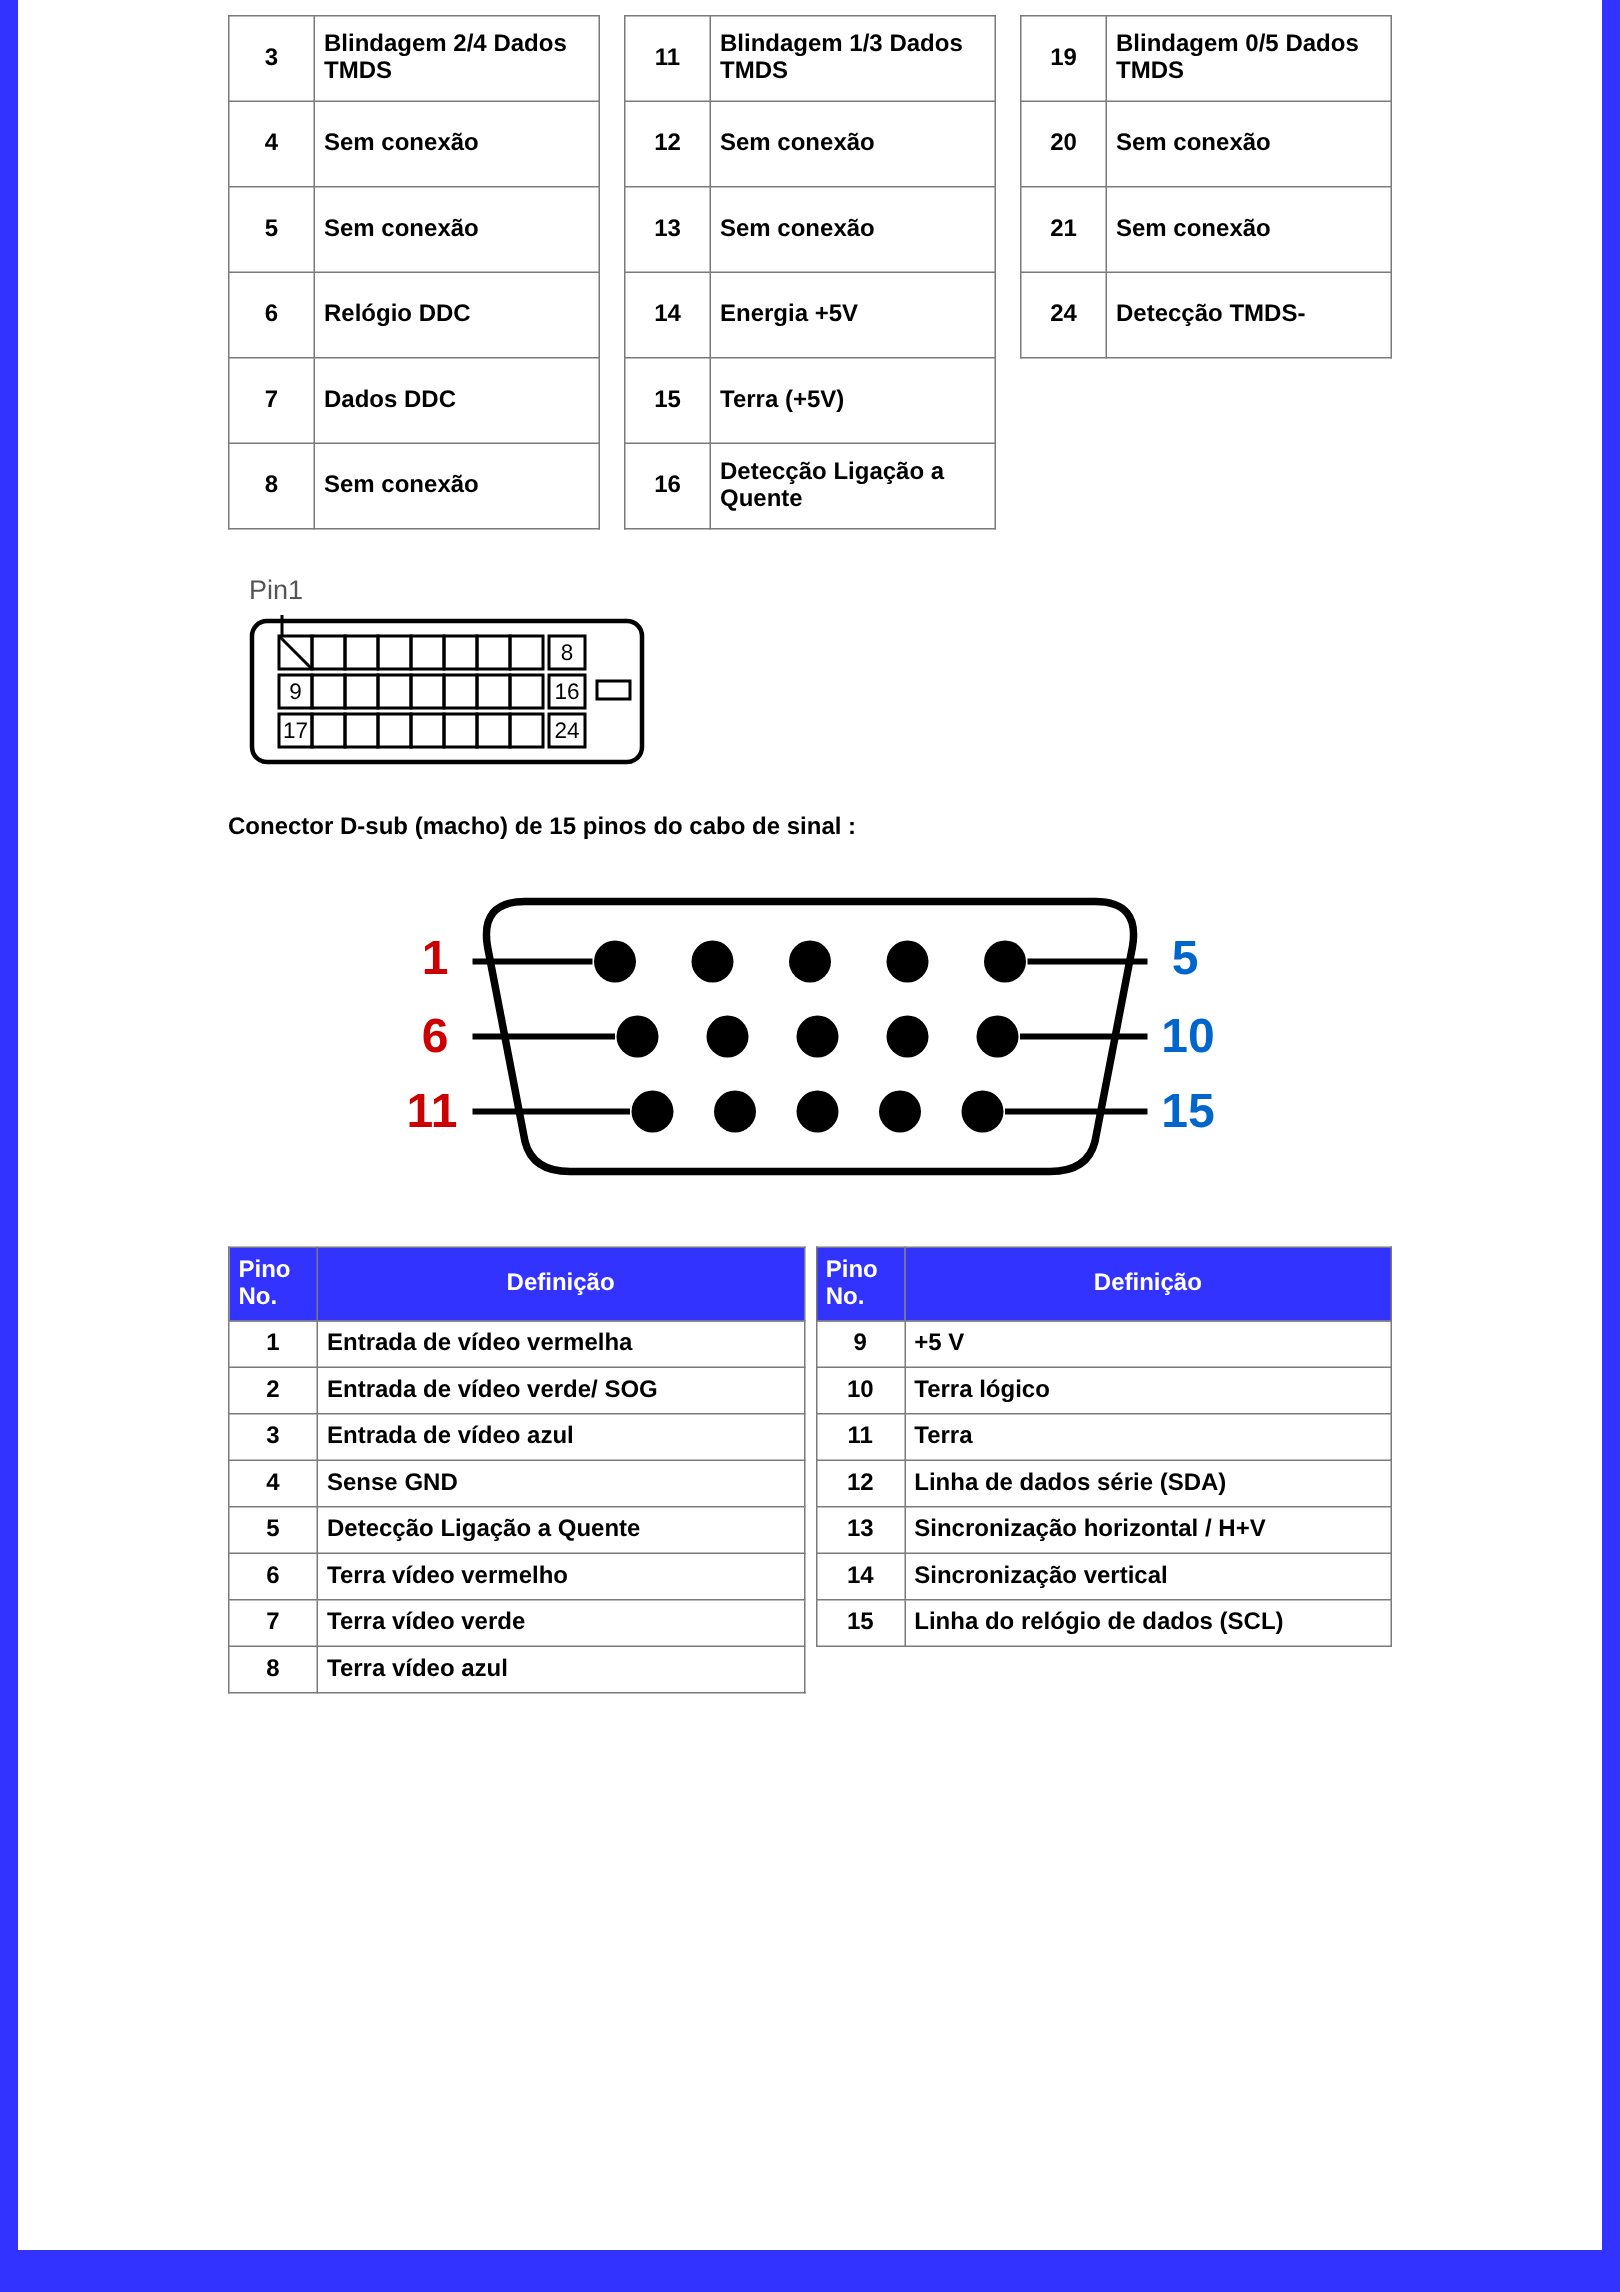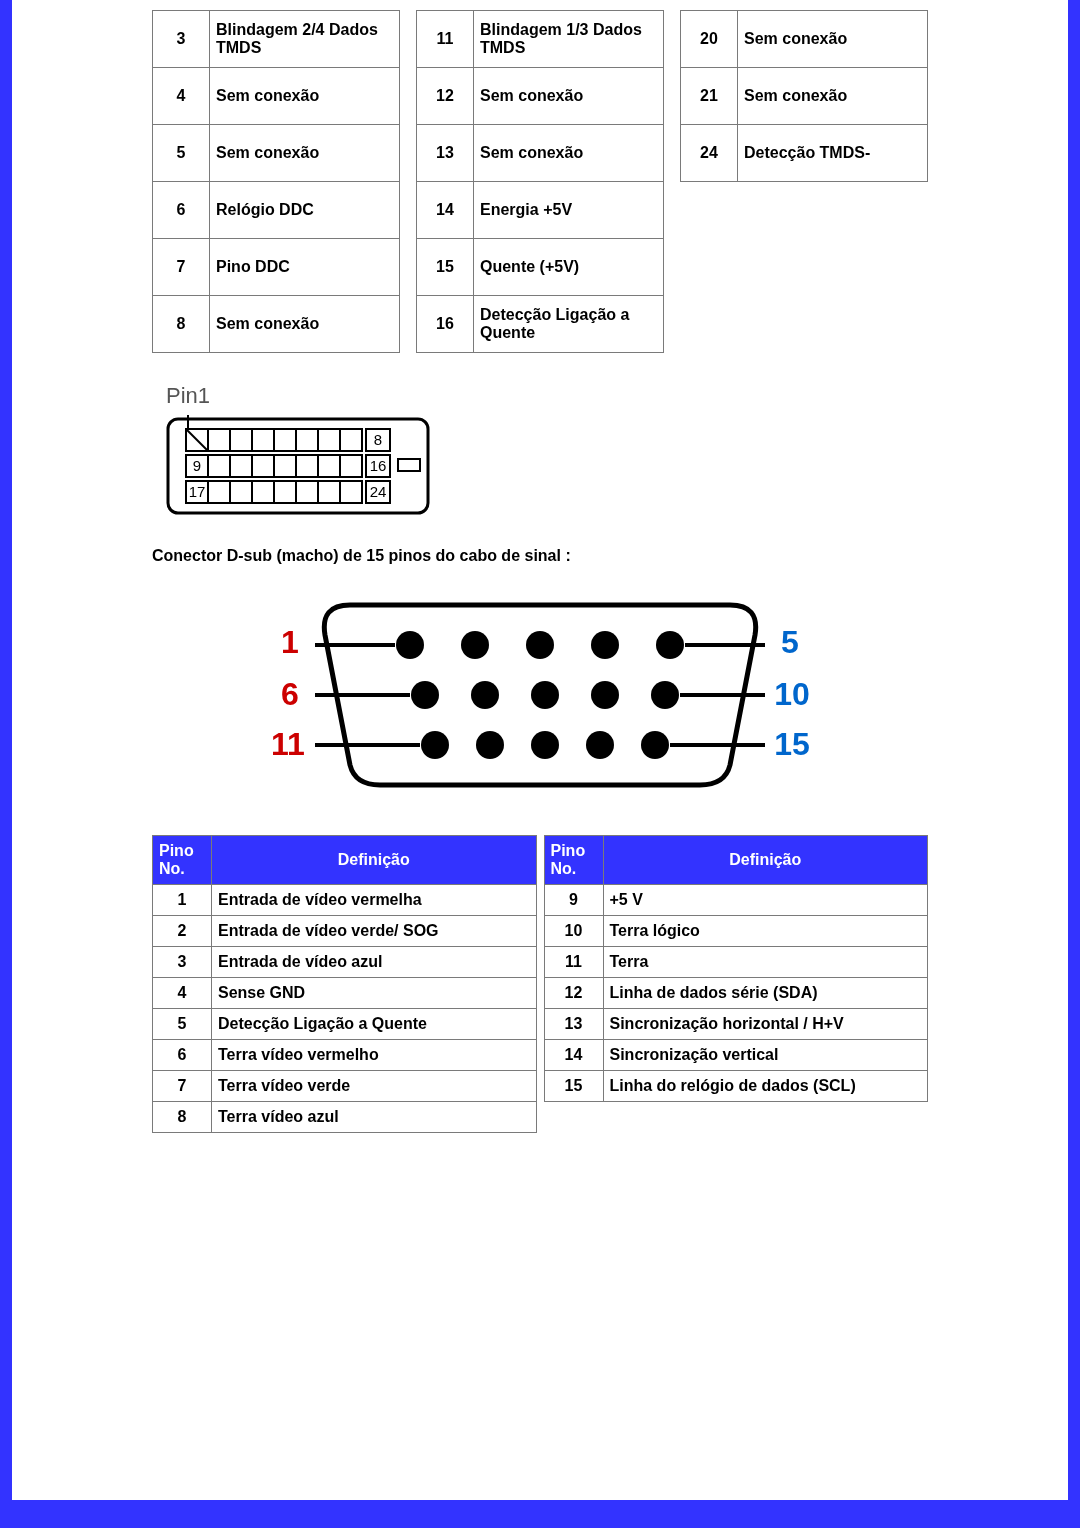--- a/index.html
+++ b/index.html
@@ -41,21 +41,21 @@
     text-align:center;
     font-weight:bold;
   }
   .block{flex:1;}
   .caption{
     font-weight:bold;
     margin:20px 0 20px 0;
   }
   .pinlabel{
     font-family:Arial,sans-serif;
-    font-size:22px;
+    font-size:18px;
     color:#555;
     margin:30px 0 4px 14px;
   }
   
   .dvi{
     margin-left:14px;
   }
   .dvi .outer{
     stroke:#000;fill:none;stroke-width:3;
   }
@@ -130,21 +130,21 @@
           <tr>
                 <td class="num">5</td>
                 <td>Sem conexão</td>
               </tr>
           <tr>
                 <td class="num">6</td>
                 <td>Relógio DDC</td>
               </tr>
           <tr>
                 <td class="num">7</td>
-                <td>Pino DDC</td>
+                <td>Dados DDC</td>
               </tr>
           <tr>
                 <td class="num">8</td>
                 <td>Sem conexão</td>
               </tr>
         </tbody>
           </table>
       </div>
       <div class="block">
         <table>
@@ -160,32 +160,36 @@
           <tr>
                 <td class="num">13</td>
                 <td>Sem conexão</td>
               </tr>
           <tr>
                 <td class="num">14</td>
                 <td>Energia +5V</td>
               </tr>
           <tr>
                 <td class="num">15</td>
-                <td>Quente (+5V)</td>
+                <td>Terra (+5V)</td>
               </tr>
           <tr>
                 <td class="num">16</td>
                 <td>Detecção Ligação a Quente</td>
               </tr>
         </tbody>
           </table>
       </div>
       <div class="block">
         <table>
           <tbody>
+              <tr>
+                <td class="num">19</td>
+                <td>Blindagem 0/5 Dados TMDS</td>
+              </tr>
           <tr>
                 <td class="num">20</td>
                 <td>Sem conexão</td>
               </tr>
           <tr>
                 <td class="num">21</td>
                 <td>Sem conexão</td>
               </tr>
           <tr>
                 <td class="num">24</td>

